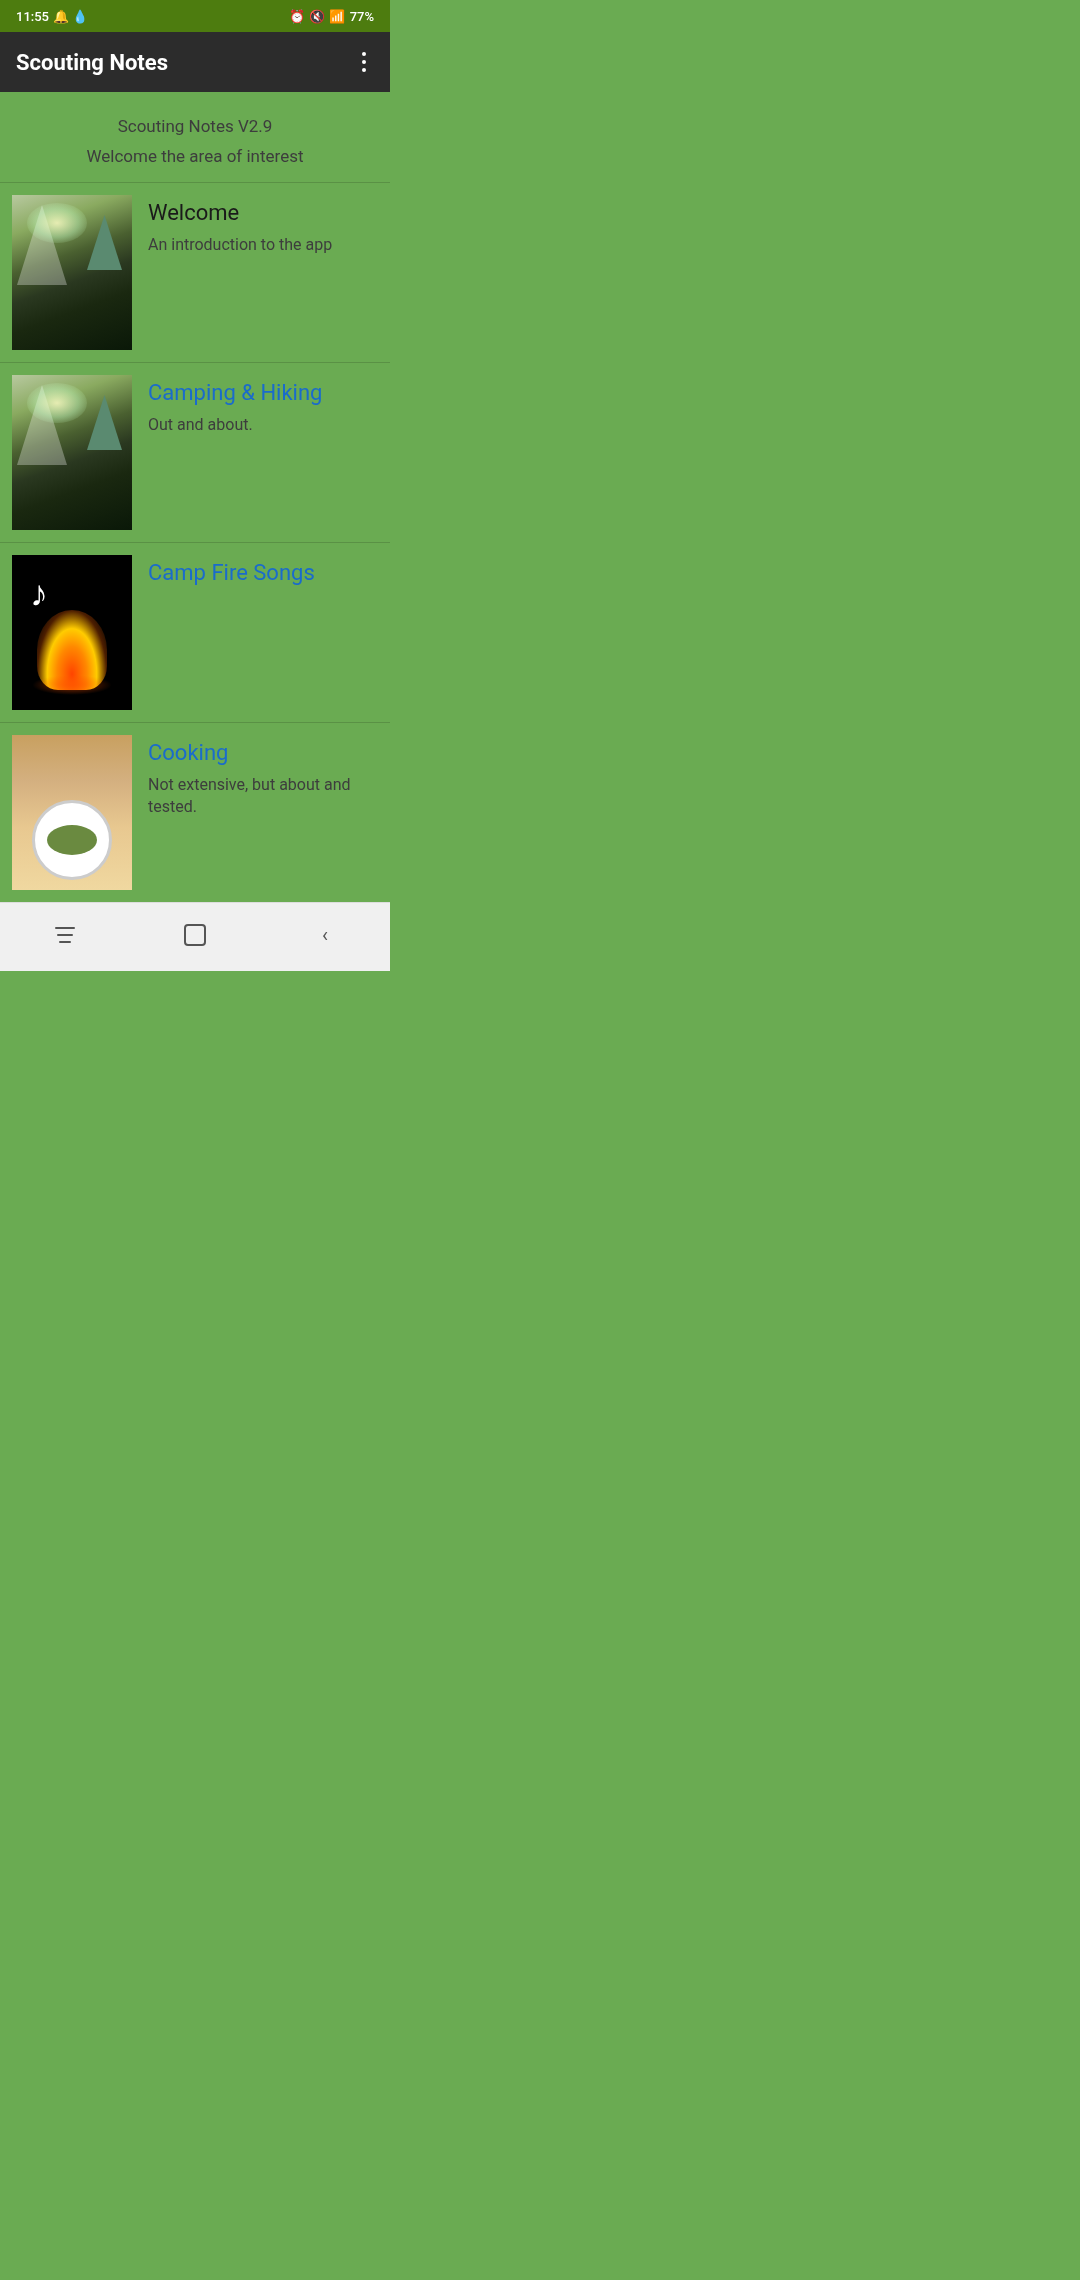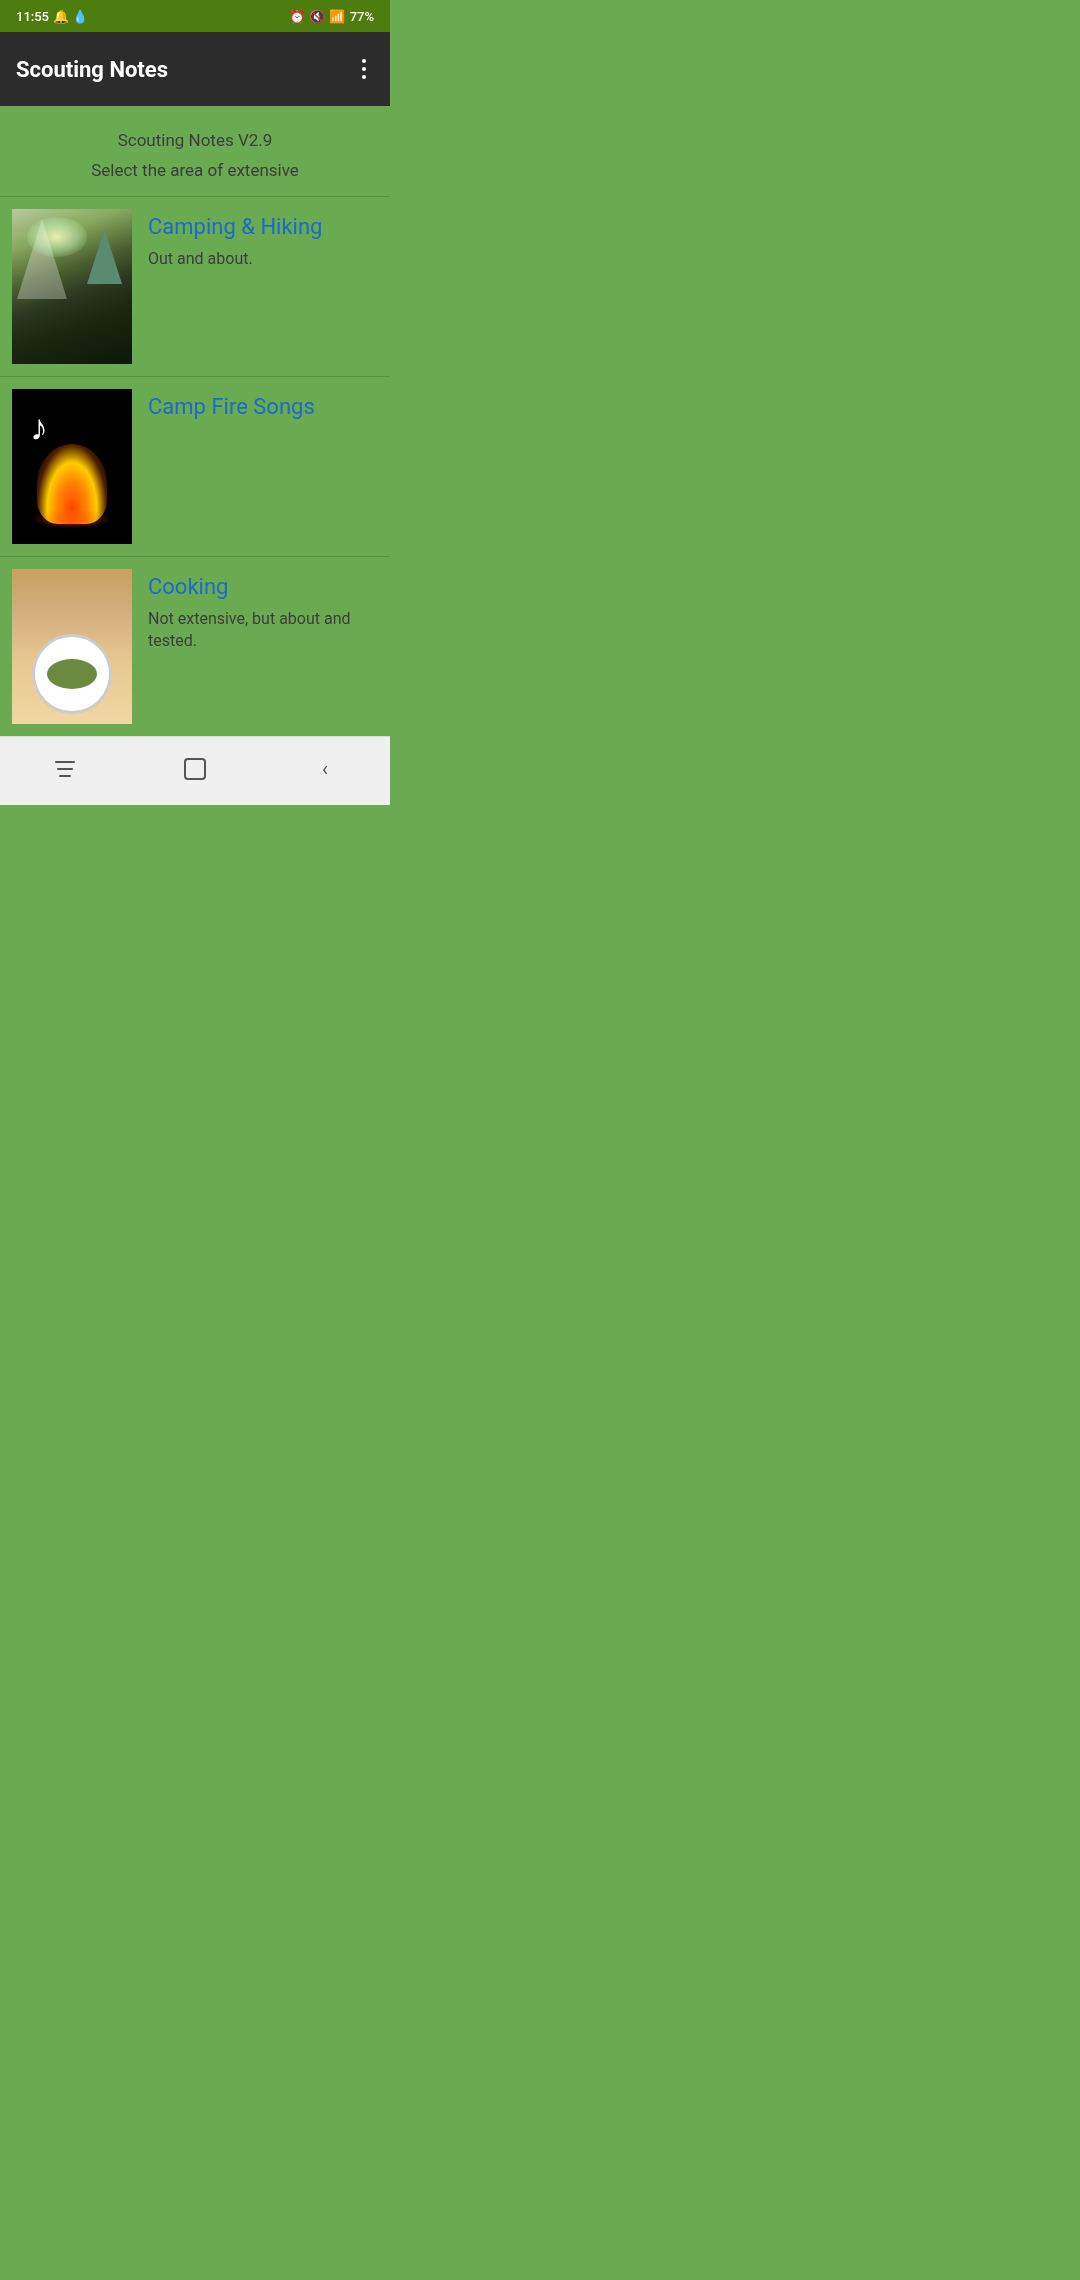--- a/index.html
+++ b/index.html
@@ -29,21 +29,21 @@
     .status-right { display: flex; align-items: center; gap: 4px; }
 
     
     .app-bar {
       background: #2c2c2c;
       color: white;
       display: flex;
       justify-content: space-between;
       align-items: center;
       padding: 0 16px;
-      height: 74px;
+      height: 60px;
     }
     .app-title {
       font-size: 22px;
       font-weight: bold;
       color: white;
     }
     .more-icon {
       display: flex;
       flex-direction: column;
       gap: 4px;
@@ -303,23 +303,34 @@
     <span></span>
     <span></span>
     <span></span>
   </div>
 </div>
 
 <div class="main-content">
 
   <div class="header-section">
     <div class="app-version">Scouting Notes V2.9</div>
-    <div class="subtitle">Select the area of extensive</div>
-  </div>
-
+    <div class="subtitle">Welcome the area of interest</div>
+  </div>
+
+  <div class="list-item">
+    <div class="item-image">
+      <div class="camping-img">
+        <div class="camping-glow"></div>
+      </div>
+    </div>
+    <div class="item-content">
+      <div class="item-title dark">Welcome</div>
+      <div class="item-subtitle">An introduction to the app</div>
+    </div>
+  </div>
 
   <div class="list-item">
     <div class="item-image">
       <div class="camping-img">
         <div class="camping-glow"></div>
       </div>
     </div>
     <div class="item-content">
       <div class="item-title blue">Camping &amp; Hiking</div>
       <div class="item-subtitle">Out and about.</div>

